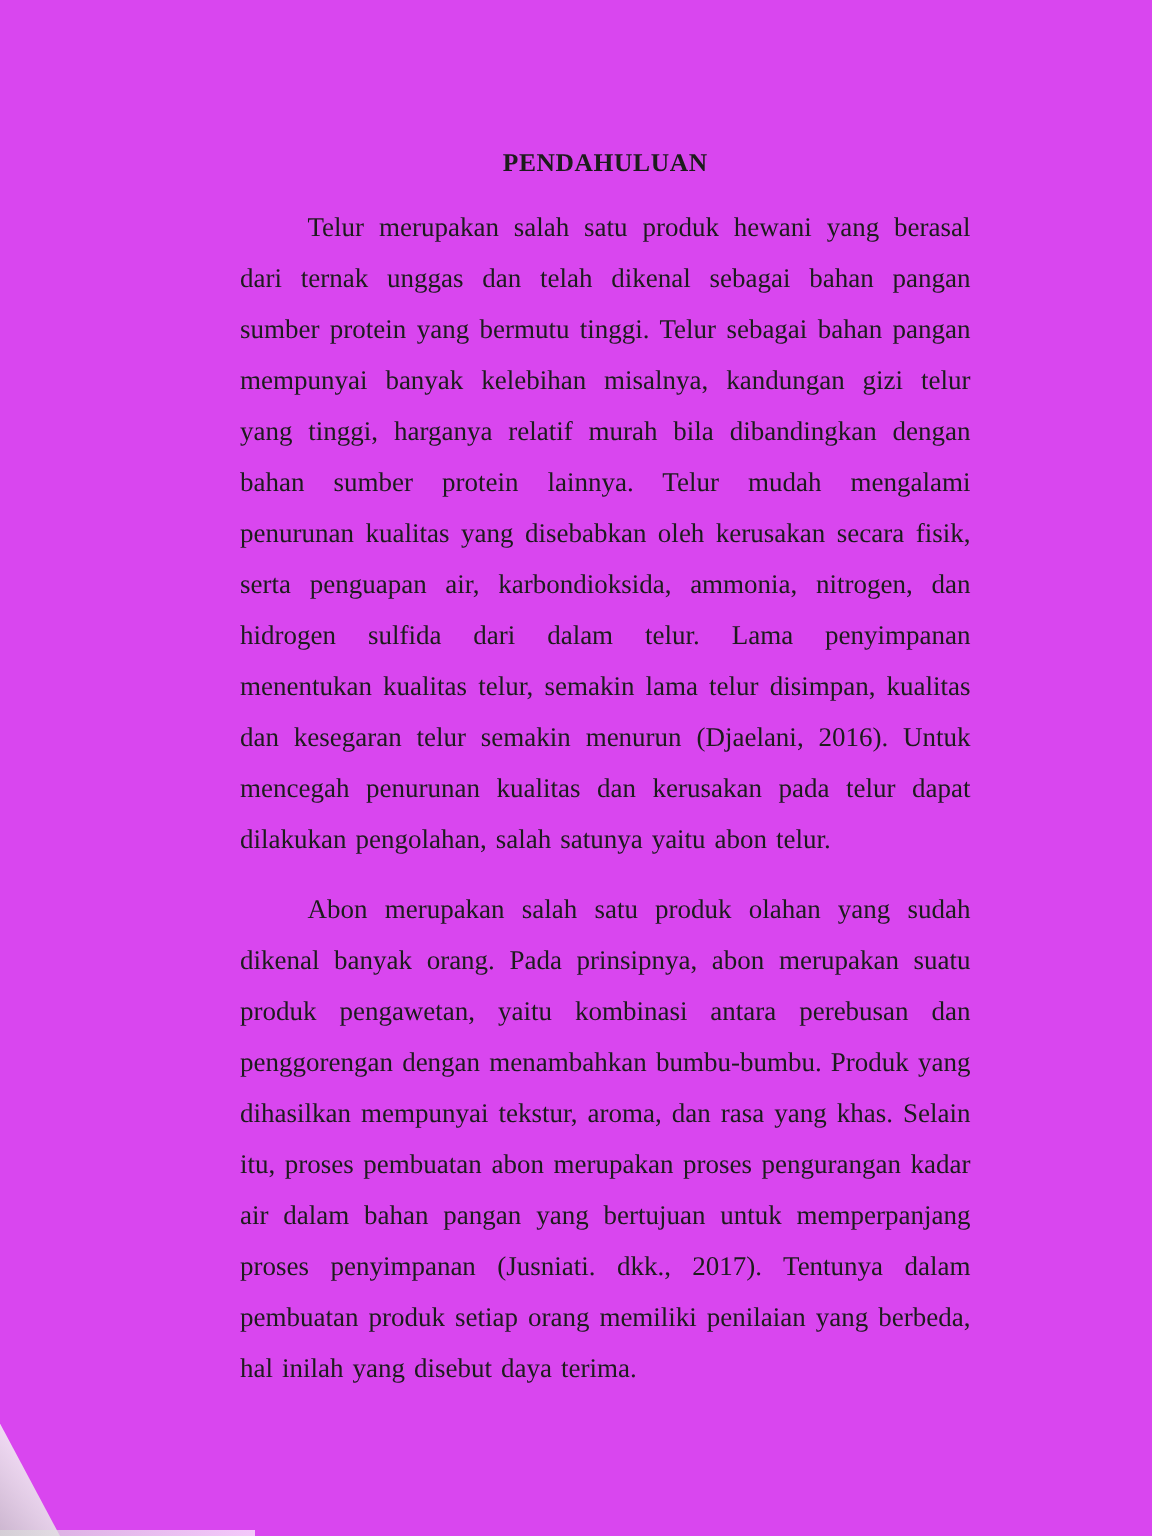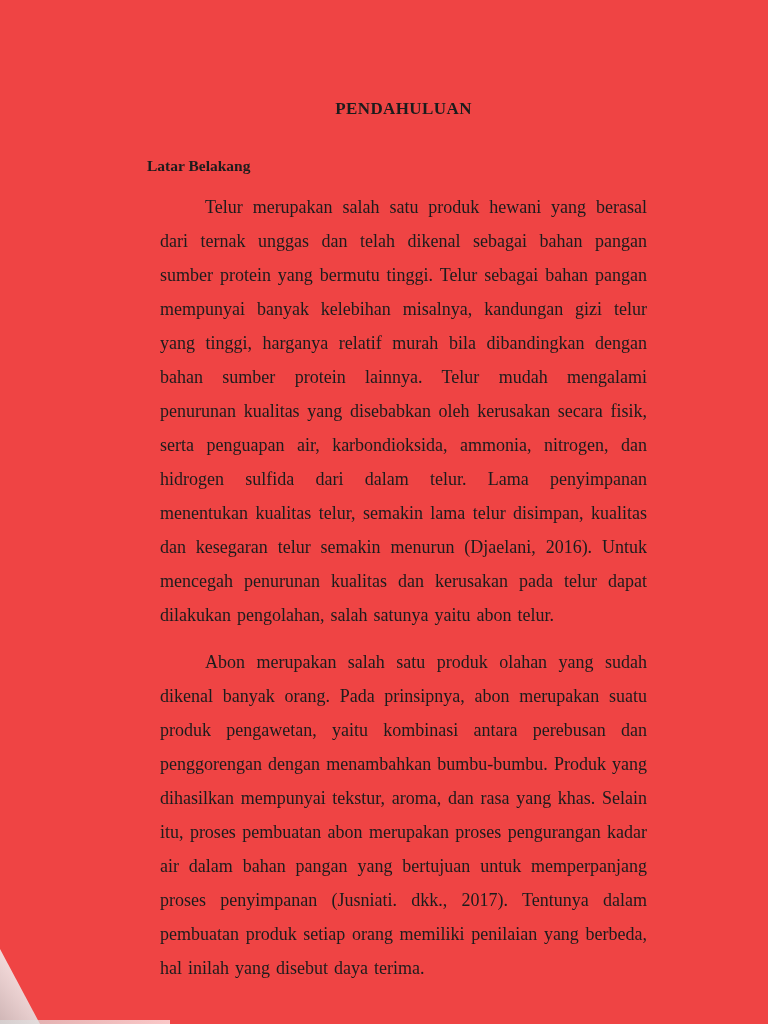--- a/index.html
+++ b/index.html
@@ -13,21 +13,21 @@
     font-family: "Liberation Serif", "DejaVu Serif", serif;
     color: #1c1c1c;
     position: relative;
     overflow: hidden;
   }
   .doc-page {
     position: absolute;
     inset: 0;
     box-sizing: border-box;
     padding: 98px 108px 0 147px;
-    background: #ef4444;
+    background: #d946ef;
   }
   .doc-title {
     font-size: 17px;
     font-weight: bold;
     text-align: center;
     letter-spacing: 0.4px;
     margin: 0;
     line-height: 22px;
   }
   .section-heading {
@@ -69,21 +69,20 @@
     opacity: 0.7;
     pointer-events: none;
   }
 </style>
 </head>
 <body>
 
 <div class="doc-page">
   <h1 class="doc-title">PENDAHULUAN</h1>
 
-  <h2 class="section-heading">Latar Belakang</h2>
 
   <p class="para first">Telur merupakan salah satu produk hewani yang berasal dari ternak unggas dan telah dikenal sebagai bahan pangan sumber protein yang bermutu tinggi. Telur sebagai bahan pangan mempunyai banyak kelebihan misalnya, kandungan gizi telur yang tinggi, harganya relatif murah bila dibandingkan dengan bahan sumber protein lainnya. Telur mudah mengalami penurunan kualitas yang disebabkan oleh kerusakan secara fisik, serta penguapan air, karbondioksida, ammonia, nitrogen, dan hidrogen sulfida dari dalam telur. Lama penyimpanan menentukan kualitas telur, semakin lama telur disimpan, kualitas dan kesegaran telur semakin menurun (Djaelani, 2016). Untuk mencegah penurunan kualitas dan kerusakan pada telur dapat dilakukan pengolahan, salah satunya yaitu abon telur.</p>
 
   <p class="para">Abon merupakan salah satu produk olahan yang sudah dikenal banyak orang. Pada prinsipnya, abon merupakan suatu produk pengawetan, yaitu kombinasi antara perebusan dan penggorengan dengan menambahkan bumbu-bumbu. Produk yang dihasilkan mempunyai tekstur, aroma, dan rasa yang khas. Selain itu, proses pembuatan abon merupakan proses pengurangan kadar air dalam bahan pangan yang bertujuan untuk memperpanjang proses penyimpanan (Jusniati. dkk., 2017). Tentunya dalam pembuatan produk setiap orang memiliki penilaian yang berbeda, hal inilah yang disebut daya terima.</p>
 
 </div>
 
 <div class="corner-artifact"></div>
 <div class="bottom-edge-artifact"></div>
 

